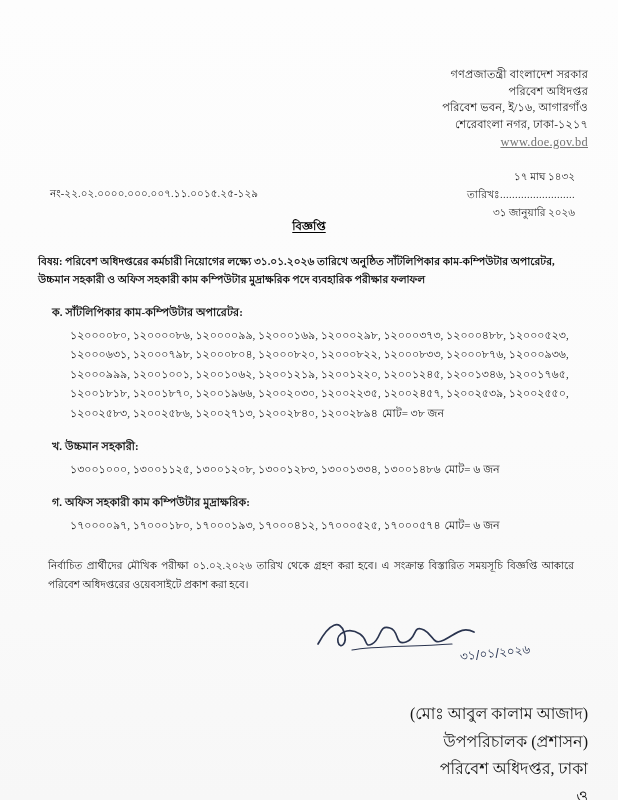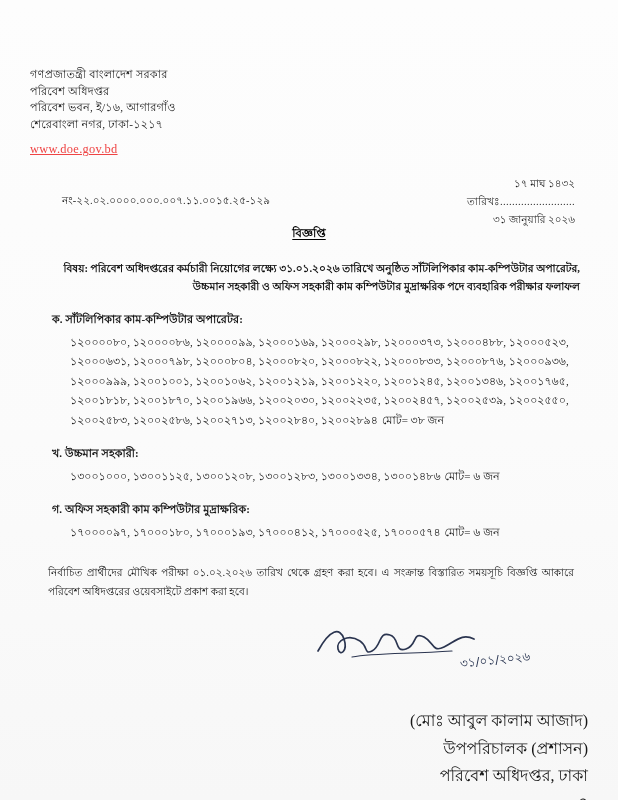--- a/index.html
+++ b/index.html
@@ -24,36 +24,36 @@
     inset: 0;
     background: linear-gradient(180deg, #fdfdfd 0%, #fbfbfb 55%, #f7f7f7 100%);
     pointer-events: none;
   }
   .content {
     position: relative;
     padding: 0 30px;
   }
   
   .header-block {
-    text-align: left;
+    text-align: right;
     padding-top: 66px;
     line-height: 1.48;
     font-size: 11.2px;
     color: #1a1a1a;
   }
   .header-block .hline {
     display: block;
     letter-spacing: 0.2px;
   }
   .site-url {
     display: inline-block;
-    margin-top: 8px;
+    margin-top: 1px;
     font-size: 12.4px;
     text-decoration: underline;
-    color: #ef4444;
+    color: #737373;
     letter-spacing: 0.3px;
   }
   
   .emblem {
     position: absolute;
     top: 72px;
     right: 44px;
     width: 92px;
     text-align: center;
     opacity: 0.55;
@@ -78,21 +78,21 @@
   
   .memo-row {
     position: relative;
     margin-top: 16px;
     height: 54px;
     font-size: 10.4px;
     color: #1a1a1a;
   }
   .memo-no {
     position: absolute;
-    left: 32px;
+    left: 20px;
     top: 18px;
     letter-spacing: 0.1px;
   }
   .date-col {
     position: absolute;
     right: 13px;
     top: 0;
     text-align: right;
     line-height: 1.75;
   }
@@ -104,21 +104,21 @@
     font-size: 11.5px;
     font-weight: bold;
     margin-top: -4px;
     text-decoration: underline;
     text-underline-offset: 2px;
   }
   
   .subject {
     margin-top: 16px;
     padding: 0 8px;
-    text-align: right;
+    text-align: left;
     font-size: 10.6px;
     font-weight: bold;
     line-height: 1.72;
     color: #111;
   }
   
   .section {
     margin-top: 15px;
     padding-left: 22px;
     font-size: 11px;

